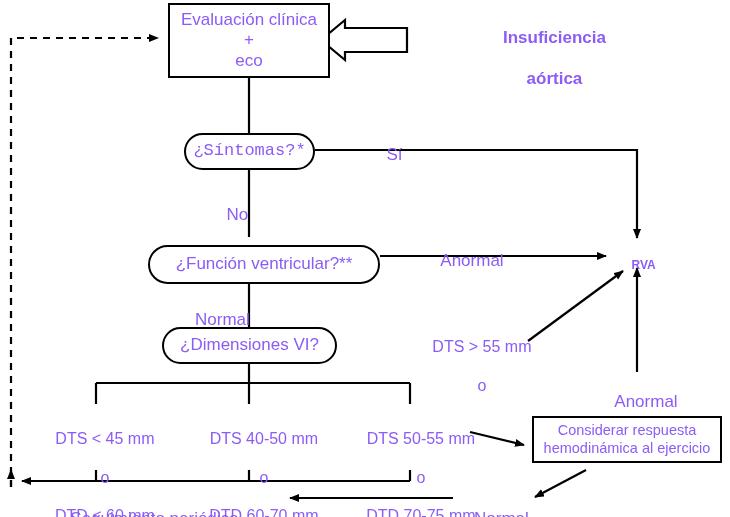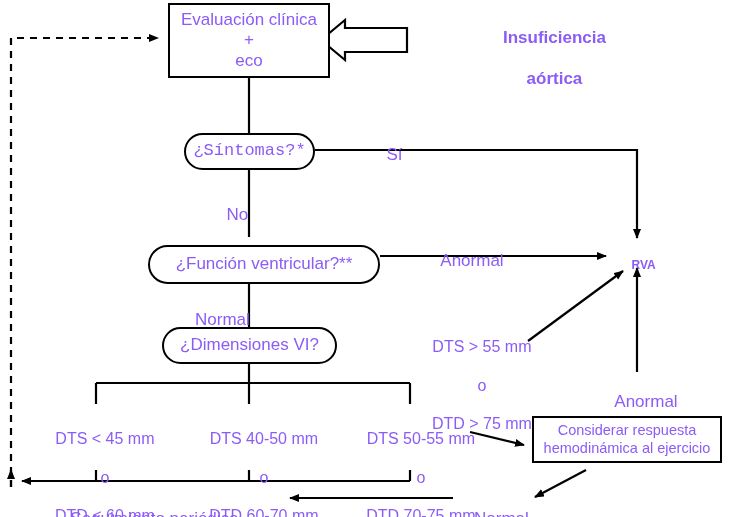--- a/index.html
+++ b/index.html
@@ -160,21 +160,20 @@
     <span>Normal</span>
   </div>
 
   <div class="label center" style="left:145px; top:489px; font-size:17px;">
     <span>Seguimiento periódico</span>
   </div>
 
   <div class="label center" style="left:473px; top:318px; font-size:16px;">
     <span>DTS &gt; 55 mm</span><br>
     <span>o</span><br>
-    <span>DTD &gt; 75 mm</span>
   </div>
 
   <div class="label center" style="left:96px; top:410px; font-size:16px;">
     <span>DTS &lt; 45 mm</span><br>
     <span>o</span><br>
     <span>DTD &lt; 60 mm</span>
   </div>
 
   <div class="label center" style="left:255px; top:410px; font-size:16px;">
     <span>DTS 40-50 mm</span><br>

